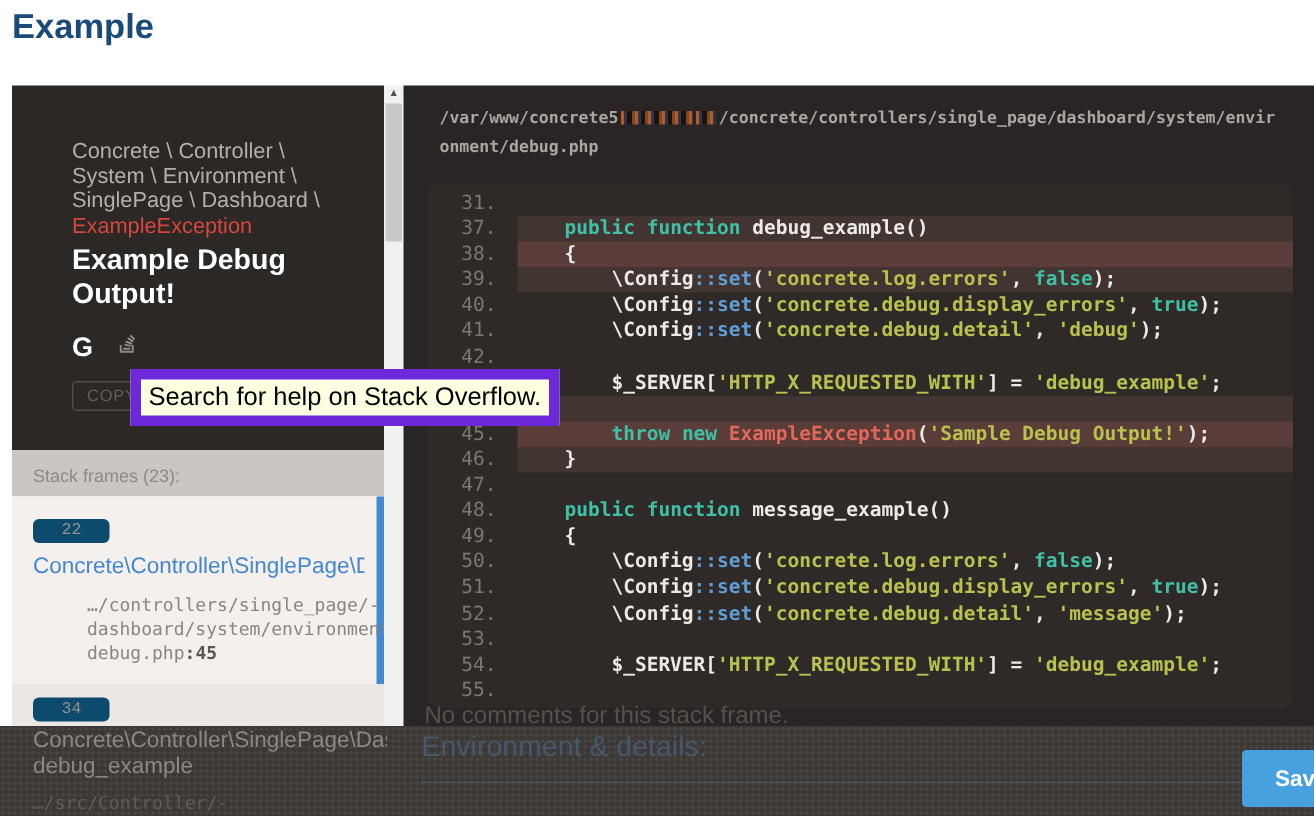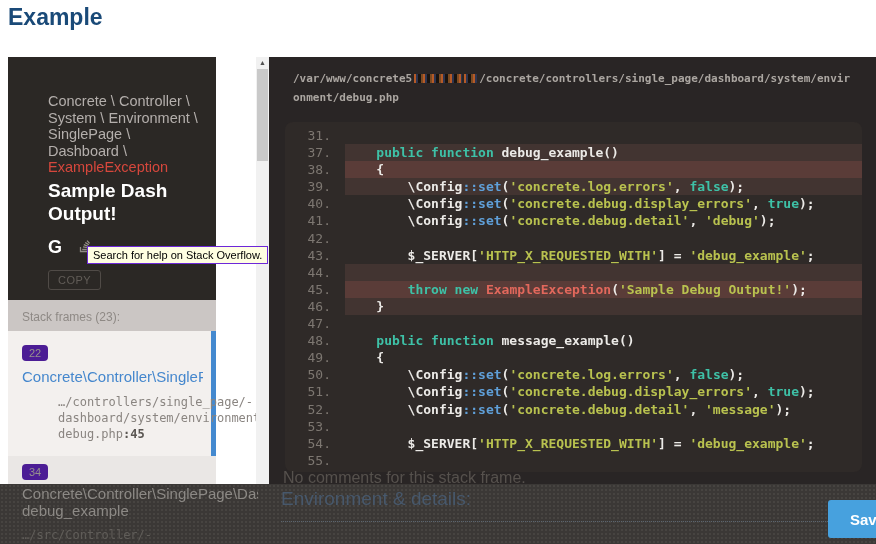--- a/index.html
+++ b/index.html
@@ -2,38 +2,38 @@
 <html><head>
 <meta charset="utf-8">
 <style>
   html,body{margin:0;padding:0;background:#fff;}
   #screen{position:relative;width:876px;height:544px;background:#ffffff;overflow:hidden;
           font-family:"Liberation Sans",sans-serif;}
 
   .page-title{position:absolute;left:8px;top:4px;font-size:23px;font-weight:bold;color:#1a4a78;}
 
   
-  .sidebar{position:absolute;left:8px;top:57px;width:208px;height:427px;display:flex;flex-direction:column;}
+  .sidebar{position:absolute;left:8px;top:57px;width:248px;height:427px;display:flex;flex-direction:column;}
   .exc-summary{height:243px;background:#2b2825;padding:36px 12px 0 40px;box-sizing:border-box;}
   .exc-class{font-size:14.5px;line-height:16.5px;color:#b4afac;}
   .exc-class span{display:block;}
   .exc-name{color:#d6473c;}
   .exc-message{margin-top:3px;font-size:19px;line-height:23px;font-weight:bold;color:#ffffff;width:150px;}
   .help-icons{margin-top:13px;display:flex;align-items:center;gap:15px;}
   .g-icon{color:#fff;font-weight:bold;font-size:18px;line-height:18px;cursor:pointer;}
   .so-icon{display:inline-block;cursor:pointer;}
   .copy-btn{margin-top:13px;display:inline-block;background:transparent;border:1px solid #504b47;
             border-radius:3px;color:#625d58;font-size:11px;letter-spacing:.5px;padding:3px 9px;
             font-family:"Liberation Sans",sans-serif;}
   .frames-header{height:31px;background:#cbc6c4;color:#8e8985;font-size:12px;
                  padding:10px 0 16px 14px;box-sizing:border-box;}
   .frame{box-sizing:border-box;}
   .frame.active{height:125px;background:#f3f0ee;border-right:5px solid #4489cf;padding:12px 8px 0 14px;}
-  .frame-badge{display:inline-block;background:#4c1d95;color:#96918d;font-size:11px;
-               padding:2px 7px;border-radius:4px;}
+  .frame-badge{display:inline-block;background:#0c4a6e;color:#96918d;font-size:11px;
+               padding:2px 19px;border-radius:4px;font-family:Liberation Mono, monospace;}
   .frame-title{margin-top:7px;color:#4587cd;font-size:15px;white-space:nowrap;overflow:hidden;}
   .frame-path{margin-top:9px;font-family:"DejaVu Sans Mono",monospace;font-size:12px;
               line-height:16px;color:#8a8581;margin-left:36px;}
   .frame-path .pline{display:block;}
   .frame-path strong{color:#5a5652;}
   .frame.next{flex:1;background:#eae7e5;padding:6px 0 0 14px;}
 
   
   .scrollbar{position:absolute;left:256px;top:57px;width:13px;height:427px;background:#f1f1f1;}
   .sb-arrow{height:12px;text-align:center;font-size:7px;color:#4f4f4f;line-height:12px;cursor:pointer;}
@@ -67,39 +67,39 @@
   .f21-path{position:absolute;left:22px;top:44px;font-family:"DejaVu Sans Mono",monospace;
             font-size:12px;color:#605d59;}
   .env-section{position:absolute;left:281px;top:4px;width:585px;border-bottom:1px dotted #5a646f;
                padding-bottom:11px;}
   .env-heading{font-size:19px;color:#47586c;}
   .save-btn{position:absolute;left:828px;top:16px;width:90px;height:38px;background:#47a1de;border:none;
             border-radius:3px;color:#ffffff;font-weight:bold;font-size:15px;text-align:left;
             padding-left:22px;font-family:"Liberation Sans",sans-serif;cursor:pointer;}
 
   
-  .tooltip{position:absolute;left:87px;top:246px;background:#ffffe1;border:1px solid #6d28d9;
-           font-size:11px;color:#000;padding:2px 5px;white-space:nowrap;z-index:10;}
+  .tooltip{position:absolute;left:87px;top:246px;background:#ffffe1;border:7px solid #6d28d9;
+           font-size:17px;color:#000;padding:2px 5px;white-space:nowrap;z-index:10;}
 </style>
 </head>
 <body>
 
 <div id="screen">
 
   <div class="page-title">Example</div>
 
   <div class="sidebar">
     <div class="exc-summary">
       <div class="exc-class">
         <span>Concrete \ Controller \</span>
         <span>System \ Environment \</span>
         <span>SinglePage \ Dashboard \</span>
         <span class="exc-name">ExampleException</span>
       </div>
-      <div class="exc-message">Sample Dash Output!</div>
+      <div class="exc-message">Example Debug Output!</div>
       <div class="help-icons">
         <span class="g-icon">G</span>
         <span class="so-icon">
           <svg width="15" height="15" viewBox="0 0 15 15">
             <path d="M3.5 9v4.5h8V9" fill="none" stroke="#8f8a85" stroke-width="1.3"></path>
             <rect x="5.2" y="10.8" width="4.6" height="1.4" fill="#8f8a85"></rect>
             <line x1="6" y1="8.8" x2="10.5" y2="9.6" stroke="#8f8a85" stroke-width="1.2"></line>
             <line x1="6.8" y1="6.6" x2="11" y2="8.2" stroke="#9a958f" stroke-width="1.2"></line>
             <line x1="8.2" y1="4.4" x2="11.8" y2="6.8" stroke="#9a958f" stroke-width="1.2"></line>
             <line x1="10" y1="2.6" x2="12.6" y2="5.4" stroke="#9a958f" stroke-width="1.2"></line>

